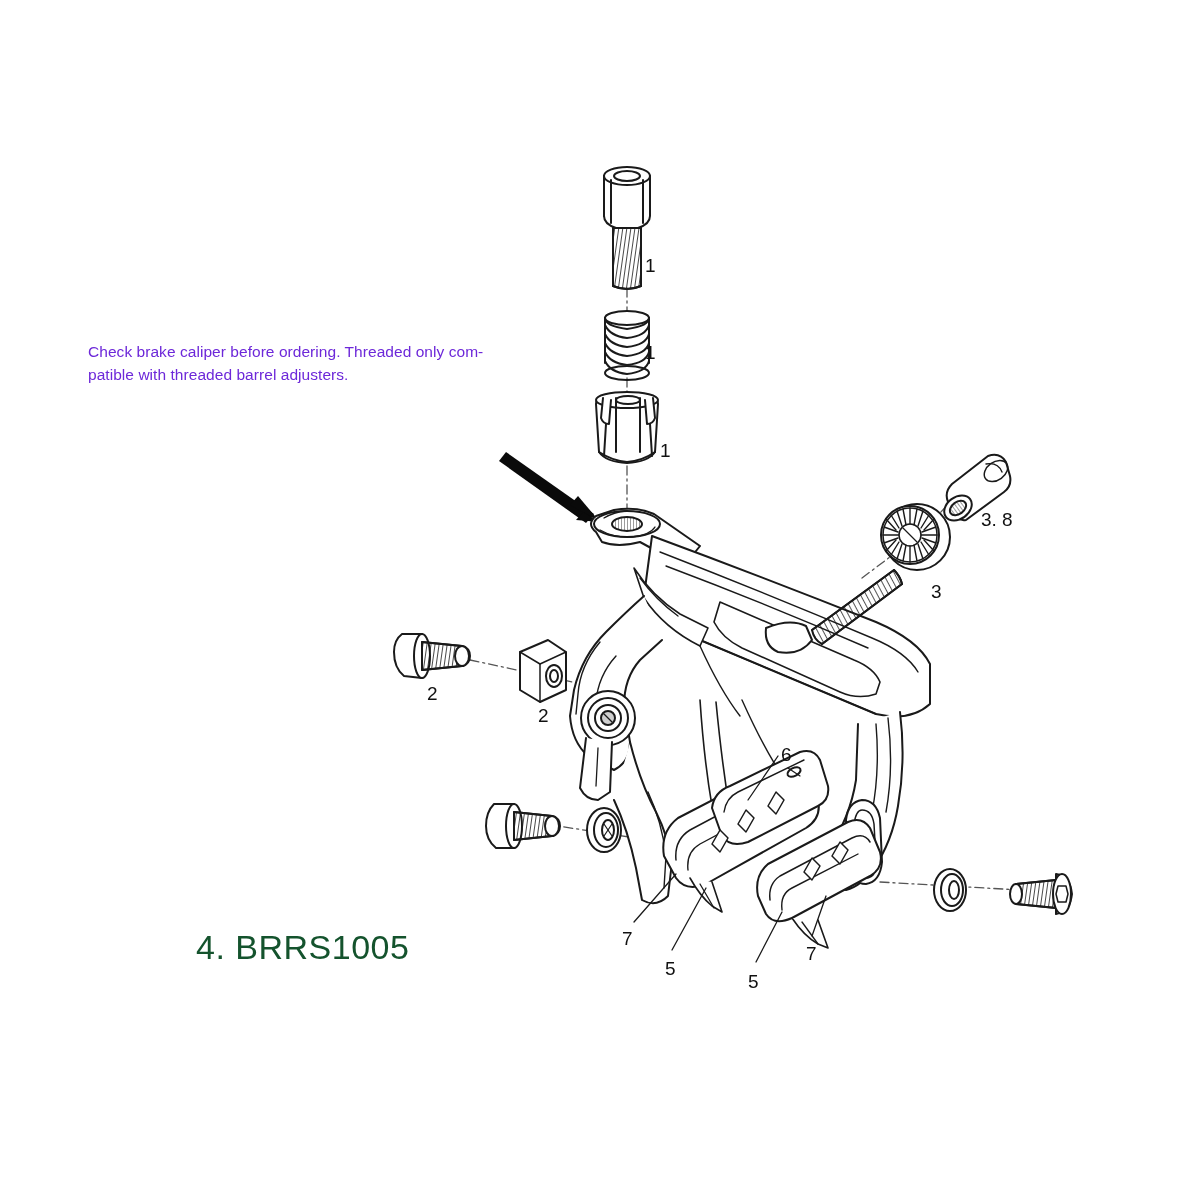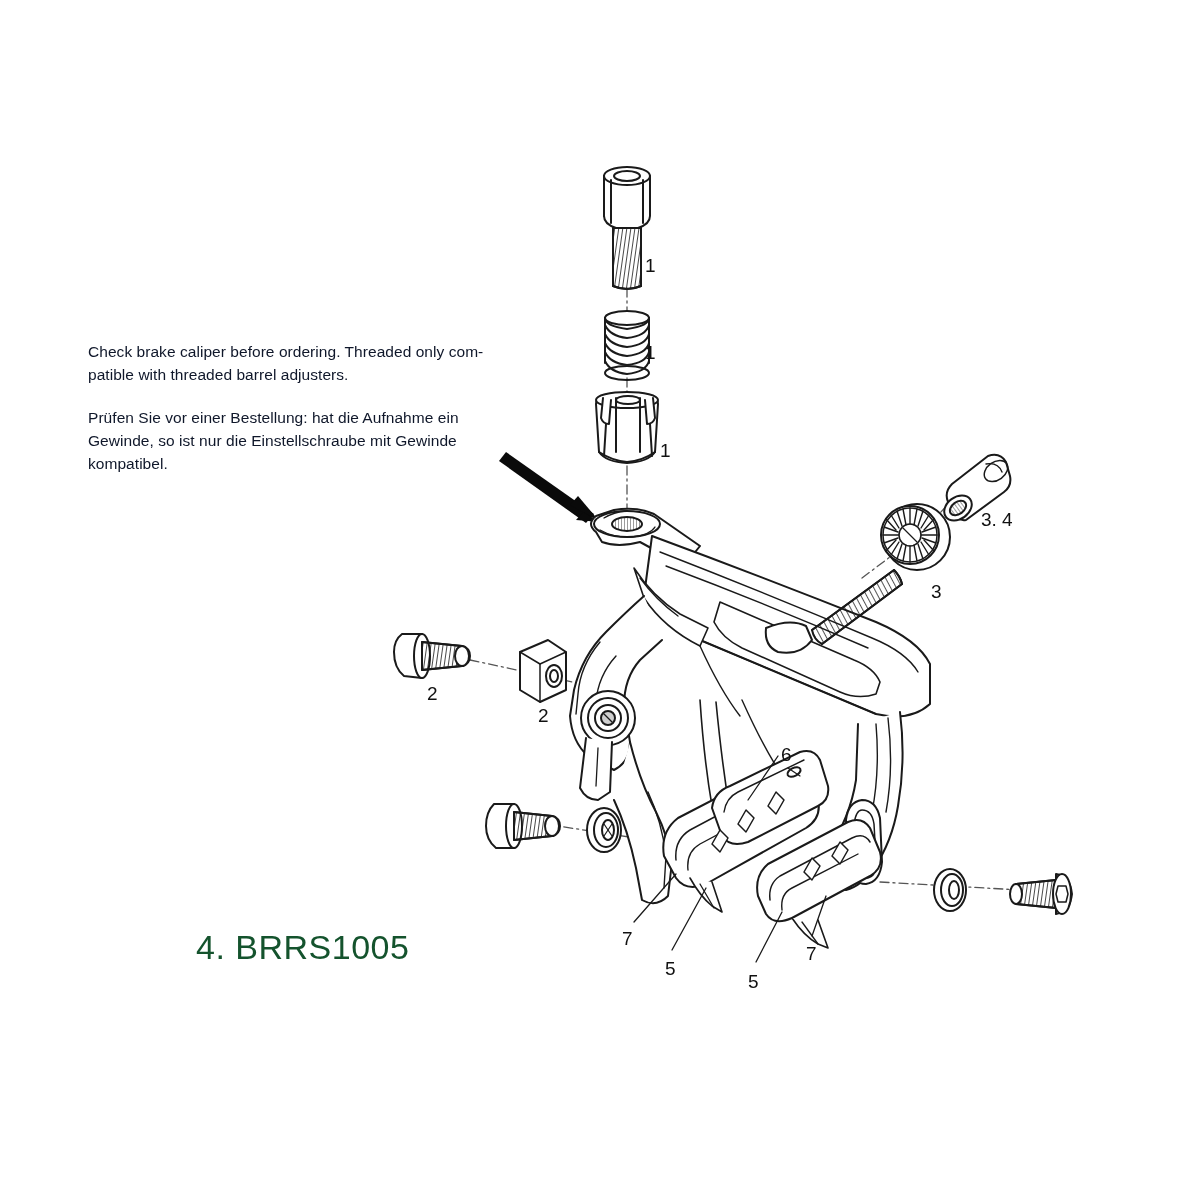--- a/index.html
+++ b/index.html
@@ -20,21 +20,21 @@
     position: absolute;
     left: 0;
     top: 0;
     width: 1200px;
     height: 1200px;
   }
   .note-block {
     position: absolute;
     left: 88px;
     width: 440px;
-    color: #0f172a;
+    color: #6d28d9;
     font-size: 15.5px;
     line-height: 23px;
     letter-spacing: 0.05px;
     white-space: pre-line;
   }
   #note-en { top: 340px; }
   #note-de { top: 406px; }
 
   #part-title {
     position: absolute;
@@ -324,34 +324,31 @@
         <path d="M672 950 L706 888"></path>
         <path d="M756 962 L782 912"></path>
         <path d="M812 936 L826 896"></path>
       </g>
 
     </g>
   </svg>
 
   <div class="note-block" id="note-en">Check brake caliper before ordering. Threaded only com-
 patible with threaded barrel adjusters.</div>
-  <div class="note-block" id="note-de">Prüfen Sie vor einer Bestellung: hat die Aufnahme ein
-Gewinde, so ist nur die Einstellschraube mit Gewinde
-kompatibel.</div>
 
   <div id="part-title">4. BRRS1005</div>
 
   <div id="callout-layer">
       <div class="callout" style="left: 645px; top: 256px;">1</div>
       <div class="callout" style="left: 645px; top: 343px;">1</div>
       <div class="callout" style="left: 660px; top: 441px;">1</div>
       <div class="callout" style="left: 427px; top: 684px;">2</div>
       <div class="callout" style="left: 538px; top: 706px;">2</div>
       <div class="callout" style="left: 931px; top: 582px;">3</div>
-      <div class="callout" style="left: 981px; top: 510px;">3. 4</div>
+      <div class="callout" style="left: 981px; top: 510px;">3. 8</div>
       <div class="callout" style="left: 665px; top: 959px;">5</div>
       <div class="callout" style="left: 748px; top: 972px;">5</div>
       <div class="callout" style="left: 781px; top: 745px;">6</div>
       <div class="callout" style="left: 622px; top: 929px;">7</div>
       <div class="callout" style="left: 806px; top: 944px;">7</div>
     </div>
 
 </div>
 
 </body></html>

